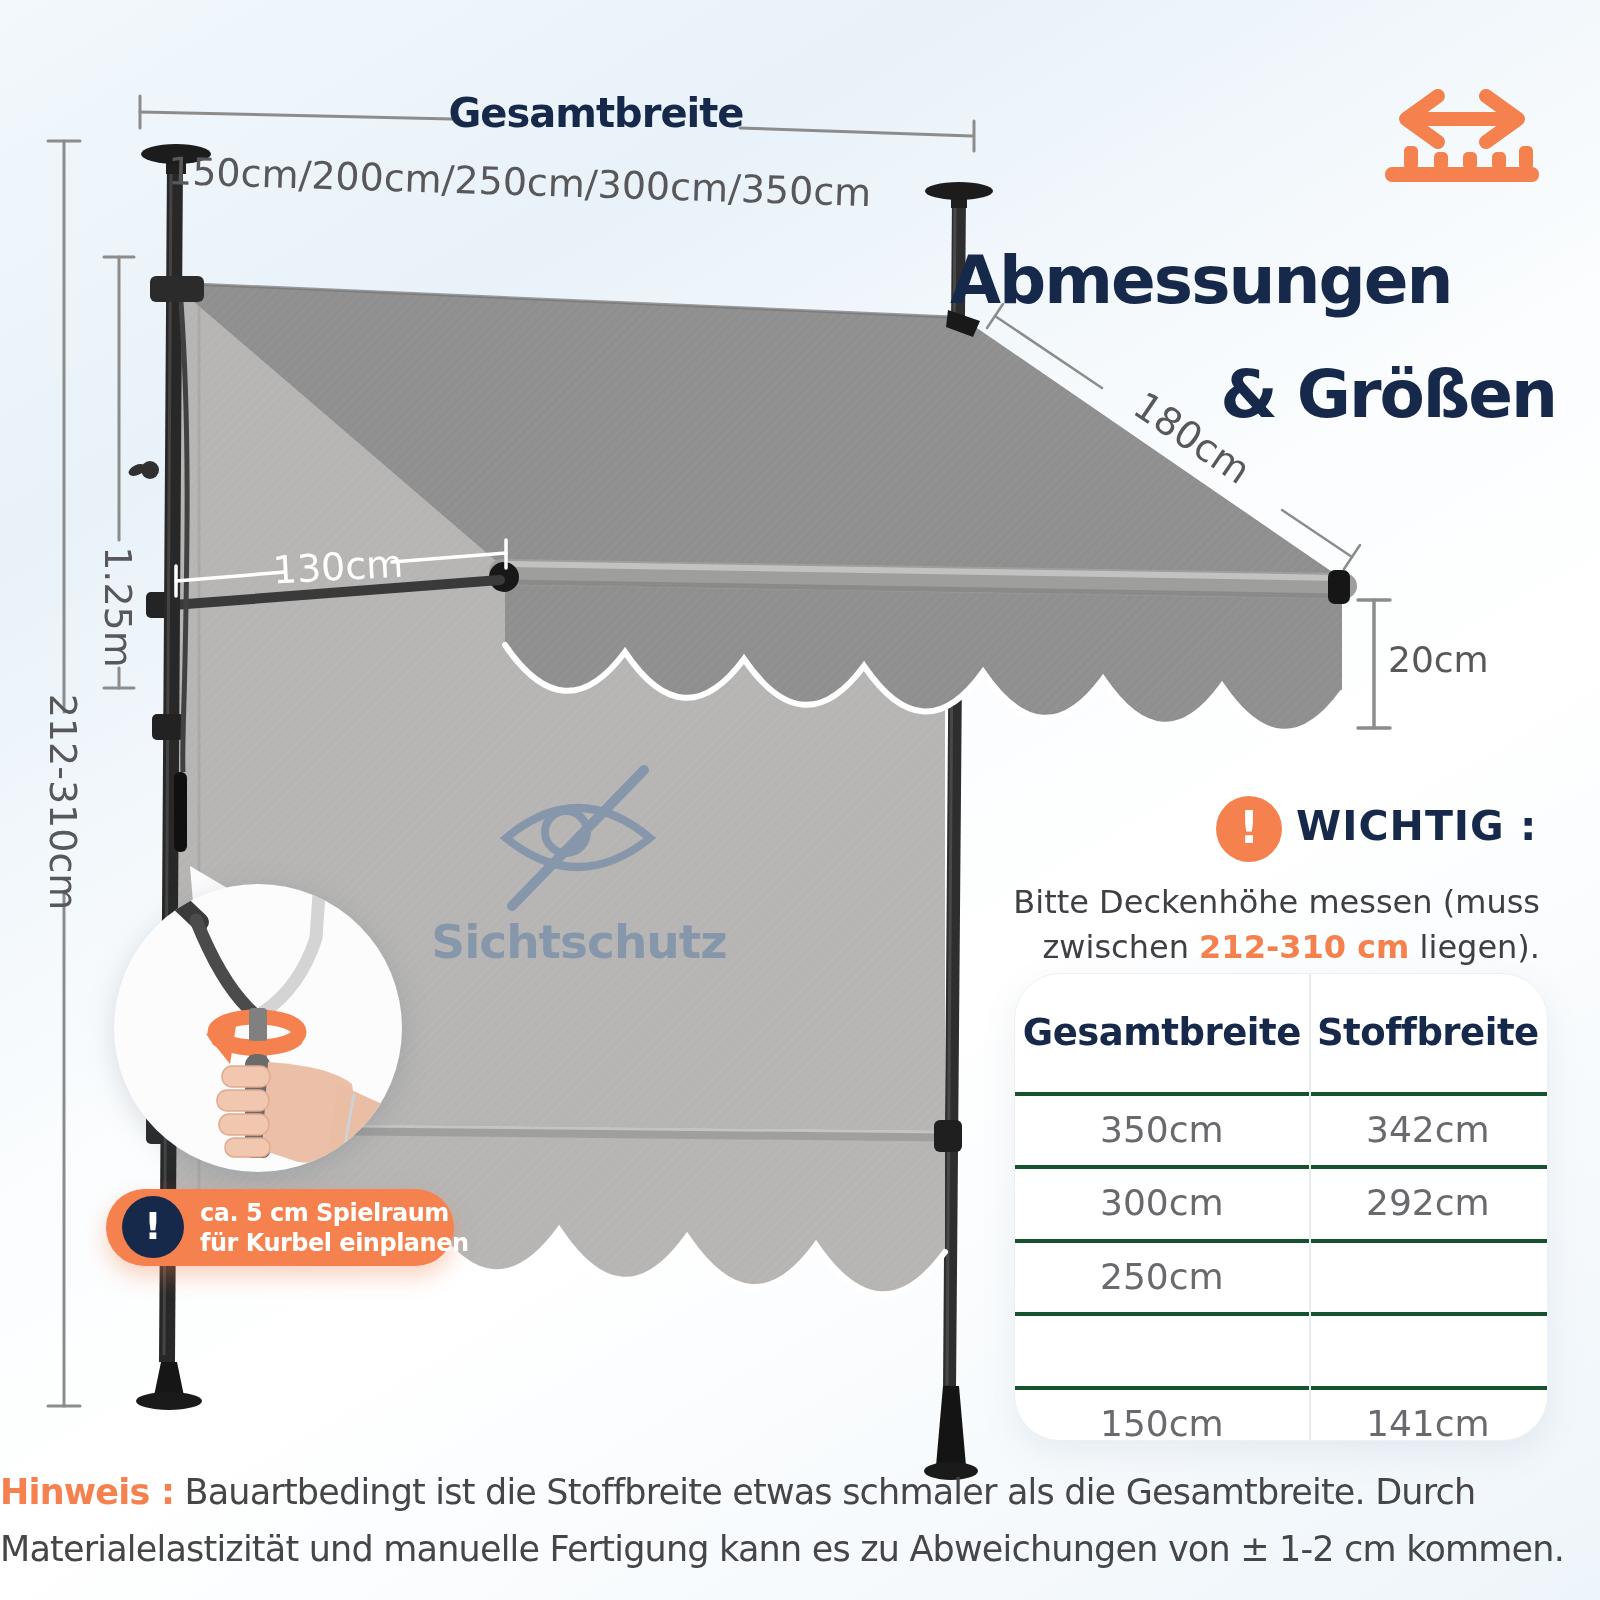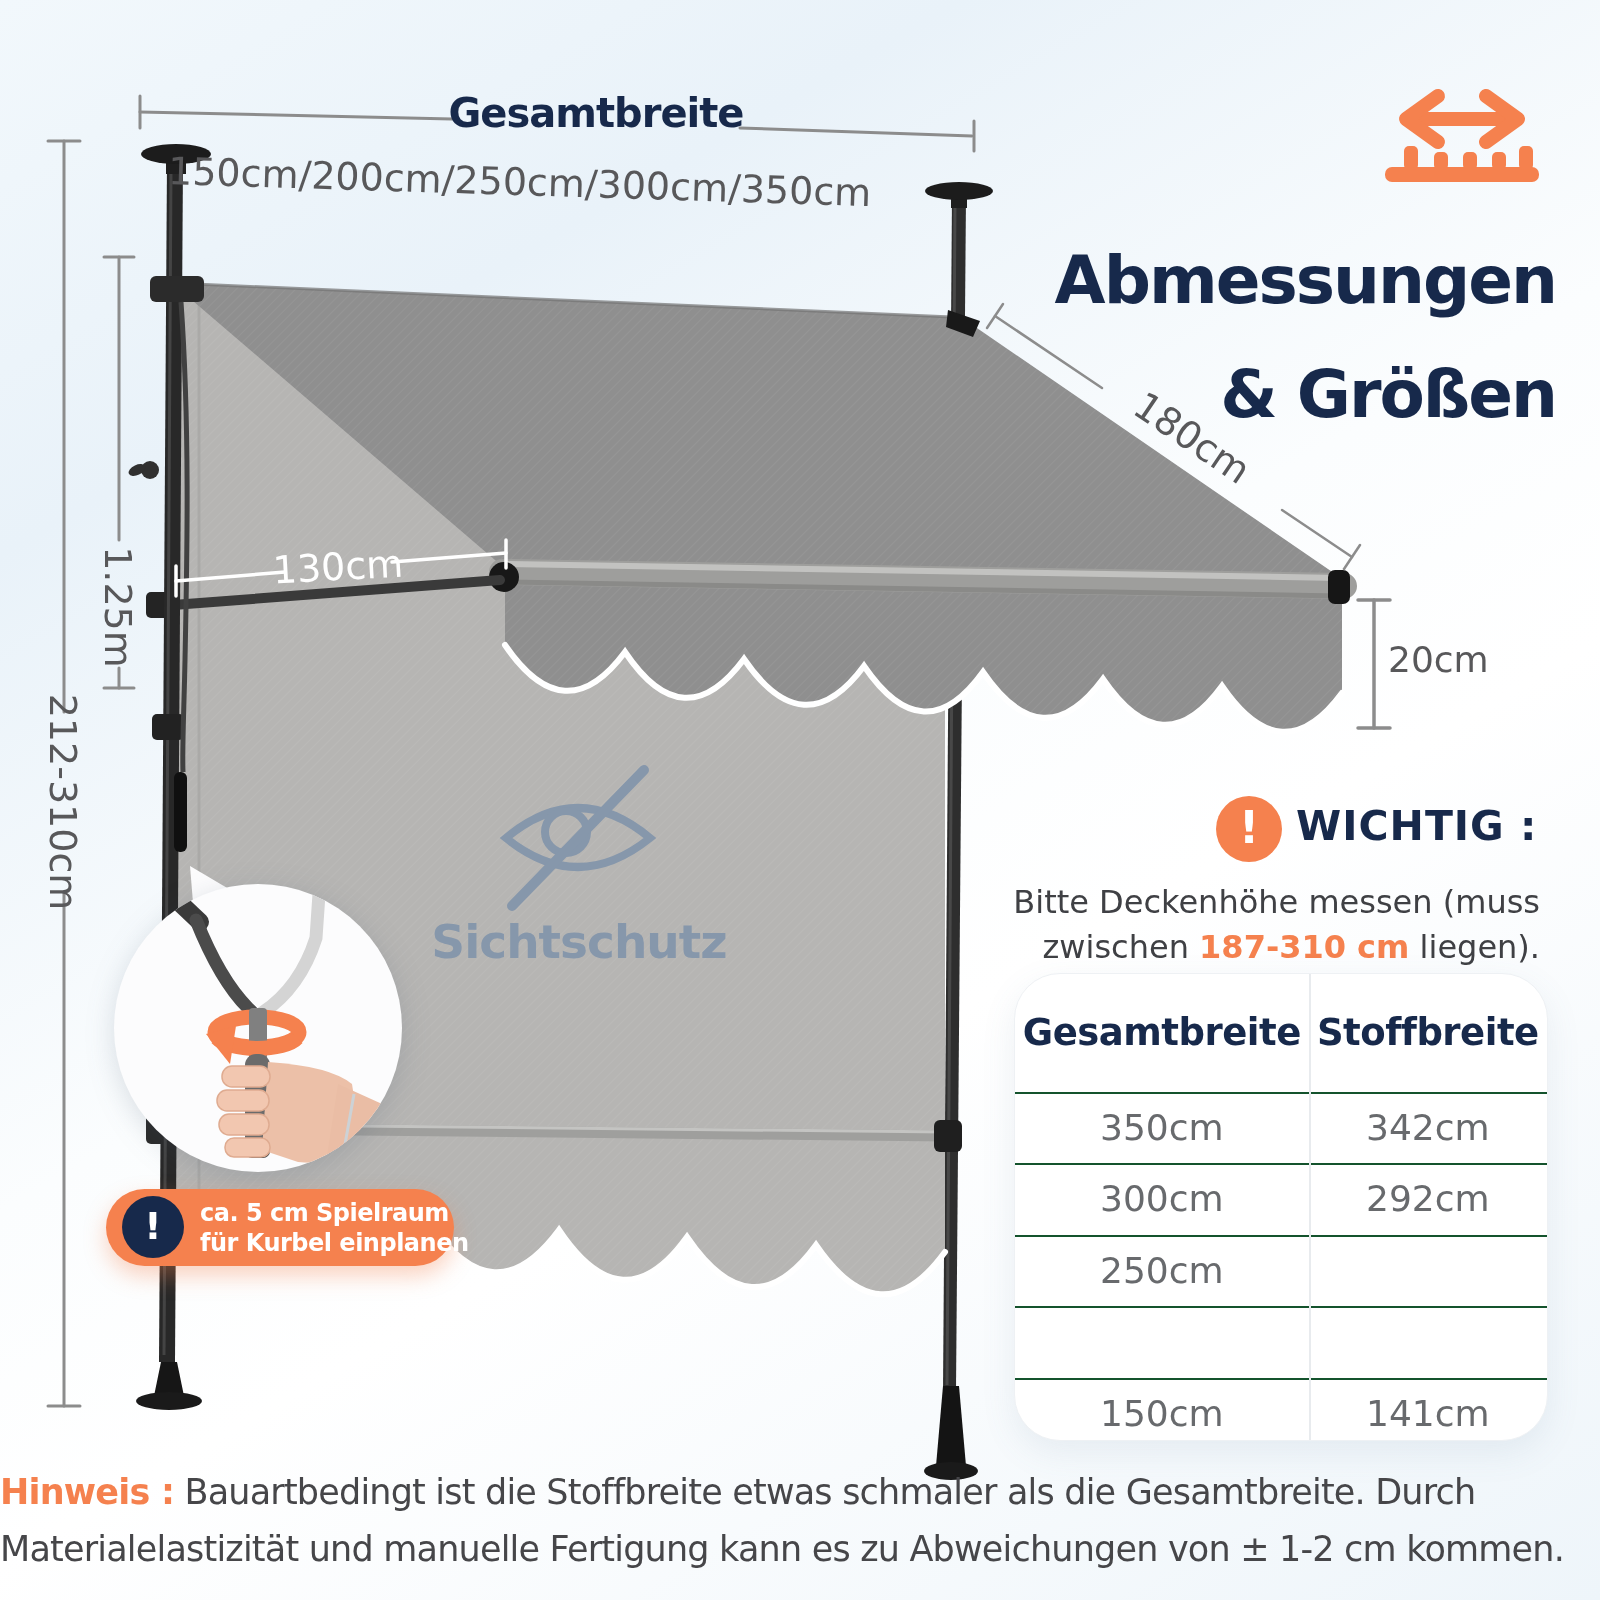--- a/index.html
+++ b/index.html
@@ -5,21 +5,21 @@
   html,body{margin:0;padding:0;background:#fff;}
   .stage{
     position:relative;width:1600px;height:1600px;overflow:hidden;
     font-family:"DejaVu Sans","Liberation Sans",sans-serif;
     background:linear-gradient(150deg,#f2f8fc 0%,#e9f2f9 22%,#fbfdfe 48%,#ffffff 62%,#eef5fa 100%);
   }
   .abs{position:absolute;}
   svg{position:absolute;left:0;top:0;}
   .top-measure{left:396px;top:90px;width:400px;text-align:center;font-size:40px;font-weight:800;letter-spacing:-1px;color:var(--navy,#17294b);}
   .top-widths{left:168px;top:160px;width:700px;text-align:center;font-size:38px;color:var(--text_gray,#58585a);transform:rotate(1.8deg);}
-  .title1{left:950px;top:242px;width:606px;text-align:right;font-size:66px;font-weight:800;letter-spacing:-2px;color:var(--navy,#17294b);}
+  .title1{left:950px;top:242px;width:606px;font-size:66px;font-weight:800;letter-spacing:-2px;color:var(--navy,#17294b);}
   .title2{left:950px;top:356px;width:606px;text-align:right;font-size:66px;font-weight:800;letter-spacing:-2px;color:var(--navy,#17294b);}
   .dim{font-size:38px;color:var(--text_gray,#58585a);text-align:center;}
   .dim.v{transform:rotate(90deg);}
   .lbl-total{left:-47px;top:780px;width:220px;}
   .lbl-seg{left:43px;top:585px;width:150px;}
   .lbl-arm{left:253px;top:545px;width:170px;color:#ffffff;font-weight:500;transform:rotate(-3deg);}
   .lbl-depth{left:1107px;top:416px;width:170px;transform:rotate(34deg);}
   .lbl-valance{left:1388px;top:639px;width:120px;text-align:left;font-size:36px;}
   .watermark{left:409px;top:914px;width:340px;text-align:center;font-size:47px;font-weight:700;color:var(--logo_blue,#7e92aa);opacity:.85;letter-spacing:-1px;}
   .badge{border-radius:50%;text-align:center;color:#fff;font-weight:800;}
@@ -27,21 +27,21 @@
   .wichtig-title{left:1296px;top:802px;font-size:41px;font-weight:800;letter-spacing:1px;color:var(--navy,#17294b);}
   .bitte{left:892px;top:880px;width:648px;text-align:right;font-size:32px;line-height:45px;color:#3f4044;}
   .bitte .hl{color:var(--orange,#f5814e);font-weight:700;}
   .size-table{left:1014px;top:973px;width:532px;height:466px;background:#fff;border-radius:46px;
     box-shadow:0 12px 34px rgba(90,120,150,.10);border:1px solid #eef1f4;}
   .size-table .vdiv{position:absolute;left:55.2%;top:0;bottom:0;width:2px;background:#e8ebee;}
   .trow{display:flex;width:100%;}
   .trow .c1{flex:0 0 55.2%;text-align:center;}
   .trow .c2{flex:0 0 44.8%;text-align:center;}
   .thead{height:118px;line-height:118px;font-size:37px;font-weight:700;letter-spacing:-0.5px;color:var(--navy,#17294b);}
-  .tdata{height:69.4px;line-height:67px;font-size:36px;color:var(--table_text,#686a6d);border-top:2px solid #14532d;}
+  .tdata{height:69.4px;line-height:67px;font-size:36px;color:var(--table_text,#686a6d);border-top:4px solid #14532d;}
   .pill{left:106px;top:1189px;width:348px;height:77px;background:var(--orange,#f5814e);border-radius:39px;
     box-shadow:0 10px 22px rgba(244,129,78,.35);}
   .pill-badge{left:16px;top:7px;width:62px;height:62px;background:var(--navy,#17294b);font-size:38px;line-height:60px;}
   .pill-text{position:absolute;left:94px;top:9px;color:#fff;font-size:24px;line-height:30px;font-weight:600;letter-spacing:-0.5px;white-space:nowrap;}
   .note{left:0;top:1464px;width:1600px;font-size:35px;line-height:57px;letter-spacing:-0.8px;color:var(--note_text,#464649);}
   .note .nl{color:var(--orange,#f5814e);font-weight:700;}
 </style>
 </head>
 <body>
 
@@ -229,21 +229,21 @@
       <div>ca. 5 cm Spielraum</div>
       <div>für Kurbel einplanen</div>
     </div>
   </div>
 
   <div class="abs badge wichtig-badge">!</div>
   <div class="abs wichtig-title">WICHTIG :</div>
   <div class="abs bitte">
     <div><span>Bitte Deckenhöhe messen (muss</span></div>
     <div>
-      <span>zwischen </span><span class="hl">187-310 cm</span><span> liegen).</span>
+      <span>zwischen </span><span class="hl">212-310 cm</span><span> liegen).</span>
     </div>
   </div>
 
   <div class="abs size-table">
     <div class="vdiv"></div>
     <div class="trow thead">
       <div class="c1">Gesamtbreite</div>
       <div class="c2">Stoffbreite</div>
     </div>
     <div class="trow tdata">

